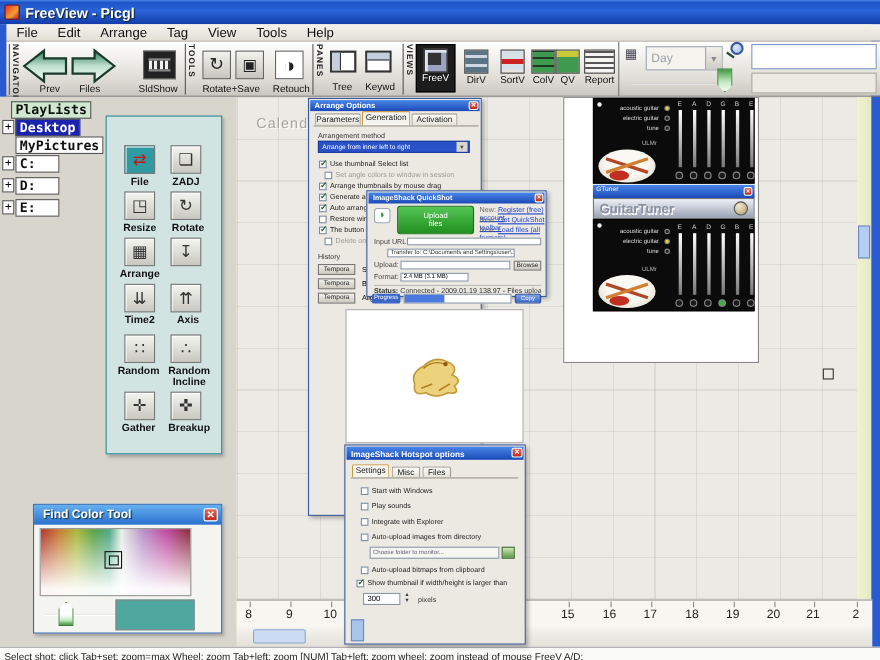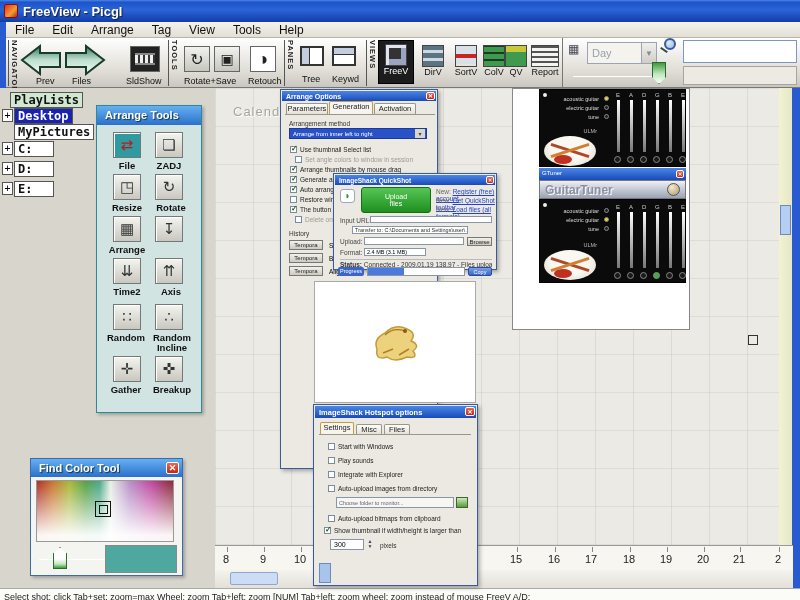--- a/index.html
+++ b/index.html
@@ -37,21 +37,21 @@
   .left-panel{left:0;top:88px;width:215px;height:497px;background:#d8d5cc}
   .tree-box{position:absolute;border:1px solid #555;font-family:"DejaVu Sans Mono",monospace;font-weight:bold;font-size:12px;padding:0 3px;background:#fff;color:#111;line-height:14px;white-space:nowrap}
   .plus-box{position:absolute;width:11px;height:13px;border:1px solid #555;background:#fff;font-size:10px;line-height:11px;text-align:center;font-family:"DejaVu Sans Mono",monospace}
   
   .panel-title{position:absolute;left:0;top:0;right:0;height:19px;background:linear-gradient(180deg,#66b0f0,#2a70cc);color:#fff;font-weight:bold;font-size:11px;line-height:19px;padding-left:8px;text-shadow:1px 1px 1px #134}
   .xbtn{position:absolute;width:13px;height:12px;background:linear-gradient(180deg,#e86a50,#c02818);border:1px solid #fff;border-radius:2px;color:#fff;font-size:9px;line-height:10px;text-align:center;font-weight:bold}
   .arrange-panel{left:96px;top:105px;width:106px;height:308px;background:#d2e4e2;border:1px solid #2a8a9a;box-shadow:2px 2px 3px rgba(0,0,0,.25)}
   .atool{position:absolute;width:28px;height:26px;background:linear-gradient(180deg,#f4f4f0,#c8c8c0);border:1px solid #777;box-shadow:1px 1px 0 #fff inset;display:flex;align-items:center;justify-content:center;font-size:15px;color:#333}
   .atool.sel{background:#2f9aa0;color:#c01818}
   .alabel{position:absolute;font-size:9.5px;font-weight:bold;color:#111;text-align:center;line-height:9.5px}
-  .findcolor{left:30px;top:458px;width:153px;height:118px;background:#f4f4f0;border:1px solid #3a6ab0;box-shadow:2px 2px 3px rgba(0,0,0,.25)}
+  .findcolor{left:30px;top:458px;width:172px;height:118px;background:#f4f4f0;border:1px solid #3a6ab0;box-shadow:2px 2px 3px rgba(0,0,0,.25)}
   .gradient{position:absolute;left:5px;top:21px;width:138px;height:62px;border:1px solid #999;
     background:linear-gradient(180deg,rgba(255,255,255,0) 0%,rgba(255,255,255,.95) 90%),
     linear-gradient(90deg,#b03026 0%,#c87830 12%,#a8b838 24%,#55a048 36%,#4aa888 46%,#e8efe6 54%,#b890c8 68%,#c048a0 84%,#8a2a38 100%)}
   .sel-square{position:absolute;width:16px;height:16px;border:1px solid #111;display:flex;align-items:center;justify-content:center}
   .sel-square::after{content:"";width:7px;height:7px;border:1px solid #111}
   .swatch{position:absolute;border:1px solid #888}
   
   .canvas{left:215px;top:88px;width:564px;height:457px;background:#eceae4;
     background-image:repeating-linear-gradient(90deg,rgba(120,120,110,.14) 0 1px,transparent 1px 38px),repeating-linear-gradient(0deg,rgba(120,120,110,.12) 0 1px,transparent 1px 38px)}
   .watermark{position:absolute;font-size:13px;color:#a8a69c;text-shadow:1px 1px 0 #fff;letter-spacing:1px}
@@ -215,21 +215,20 @@
 
   <div class="abs canvas">
     <span class="watermark" style="left:18px;top:16px">Calendar</span>
     <div class="abs" style="left:533px;top:247px;width:10px;height:10px;border:1px solid #333"></div>
   </div>
   <div class="abs vscroll">
     <div class="vthumb" style="top:117px;height:30px"></div>
   </div>
 
   <div class="abs arrange-panel" style="z-index:5">
-    <div class="panel-title">Arrange Tools</div>
     <div class="atool sel" style="left:16px;top:26px">
         <span>⇄</span>
       </div>
     <div class="atool" style="left:58px;top:26px">
         <span>❏</span>
       </div>
     <div class="alabel" style="left:12px;top:55px;width:36px">File</div>
     <div class="alabel" style="left:52px;top:55px;width:40px">ZADJ</div>
     <div class="atool" style="left:16px;top:68px">
         <span>◳</span>

